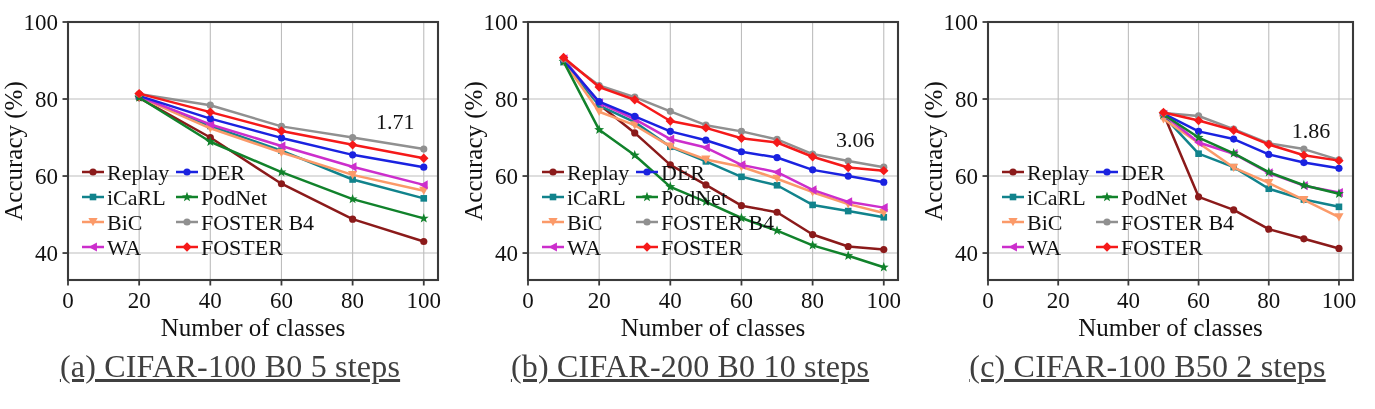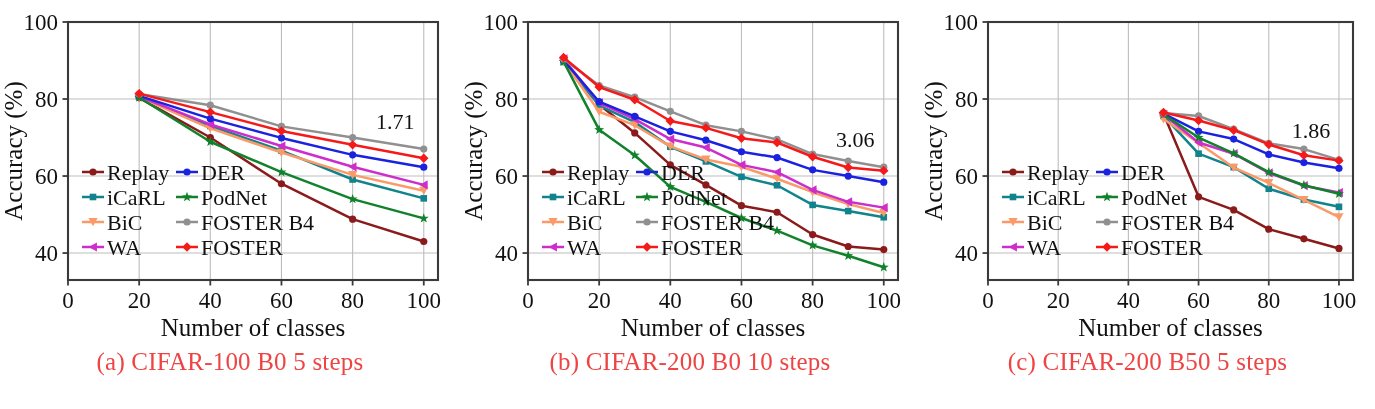--- a/index.html
+++ b/index.html
@@ -4,22 +4,22 @@
 <style>
   html,body{margin:0;padding:0;background:#ffffff;}
   body{width:1375px;height:409px;font-family:"Liberation Serif",serif;overflow:hidden;}
   .figure{position:relative;width:1375px;height:409px;background:#fff;}
   .panel{position:absolute;top:0;height:409px;}
   .panel-a{left:0;width:460px;}
   .panel-b{left:460px;width:460px;}
   .panel-c{left:920px;width:455px;}
   .plot-svg{position:absolute;left:0;top:0;}
   .caption{position:absolute;left:0;width:100%;top:348px;text-align:center;
-           font-family:"Liberation Serif",serif;font-size:25px;color:#ef4444;
-           letter-spacing:0.2px;white-space:nowrap;}
+           font-family:"Liberation Serif",serif;font-size:32px;color:#404040;
+           letter-spacing:0.2px;white-space:nowrap;text-decoration:underline;}
 </style>
 </head>
 <body>
 
 <div class="figure">
 
   <div class="panel panel-a">
     <svg class="plot-svg" width="460" height="340" viewBox="0 0 460 340" id="svg-a">
         <g>
           <line x1="68" y1="253.044776119403" x2="438" y2="253.044776119403" stroke="#bdbdbd" stroke-width="1.1"></line>
@@ -516,16 +516,16 @@
           <text x="418.96153846153845" y="308" text-anchor="middle" font-family="&quot;Liberation Serif&quot;, serif" font-size="23" fill="#111">100</text>
           <text x="58" y="261.04477611940297" text-anchor="end" font-family="&quot;Liberation Serif&quot;, serif" font-size="23" fill="#111">40</text>
           <text x="58" y="184.02985074626866" text-anchor="end" font-family="&quot;Liberation Serif&quot;, serif" font-size="23" fill="#111">60</text>
           <text x="58" y="107.01492537313433" text-anchor="end" font-family="&quot;Liberation Serif&quot;, serif" font-size="23" fill="#111">80</text>
           <text x="58" y="30" text-anchor="end" font-family="&quot;Liberation Serif&quot;, serif" font-size="23" fill="#111">100</text>
           <text x="250.5" y="336" text-anchor="middle" font-family="&quot;Liberation Serif&quot;, serif" font-size="25" fill="#111">Number of classes</text>
           <text x="0" y="0" text-anchor="middle" font-family="&quot;Liberation Serif&quot;, serif" font-size="25" fill="#111" transform="translate(22,151) rotate(-90)">Accuracy (%)</text>
           <text x="390.88461538461536" y="138.29253731343283" text-anchor="middle" font-family="&quot;Liberation Serif&quot;, serif" font-size="22" fill="#111">1.86</text>
         </g>
       </svg>
-    <div class="caption">(c) CIFAR-200 B50 5 steps</div>
+    <div class="caption">(c) CIFAR-100 B50 2 steps</div>
   </div>
 
 </div>
 
 </body></html>

